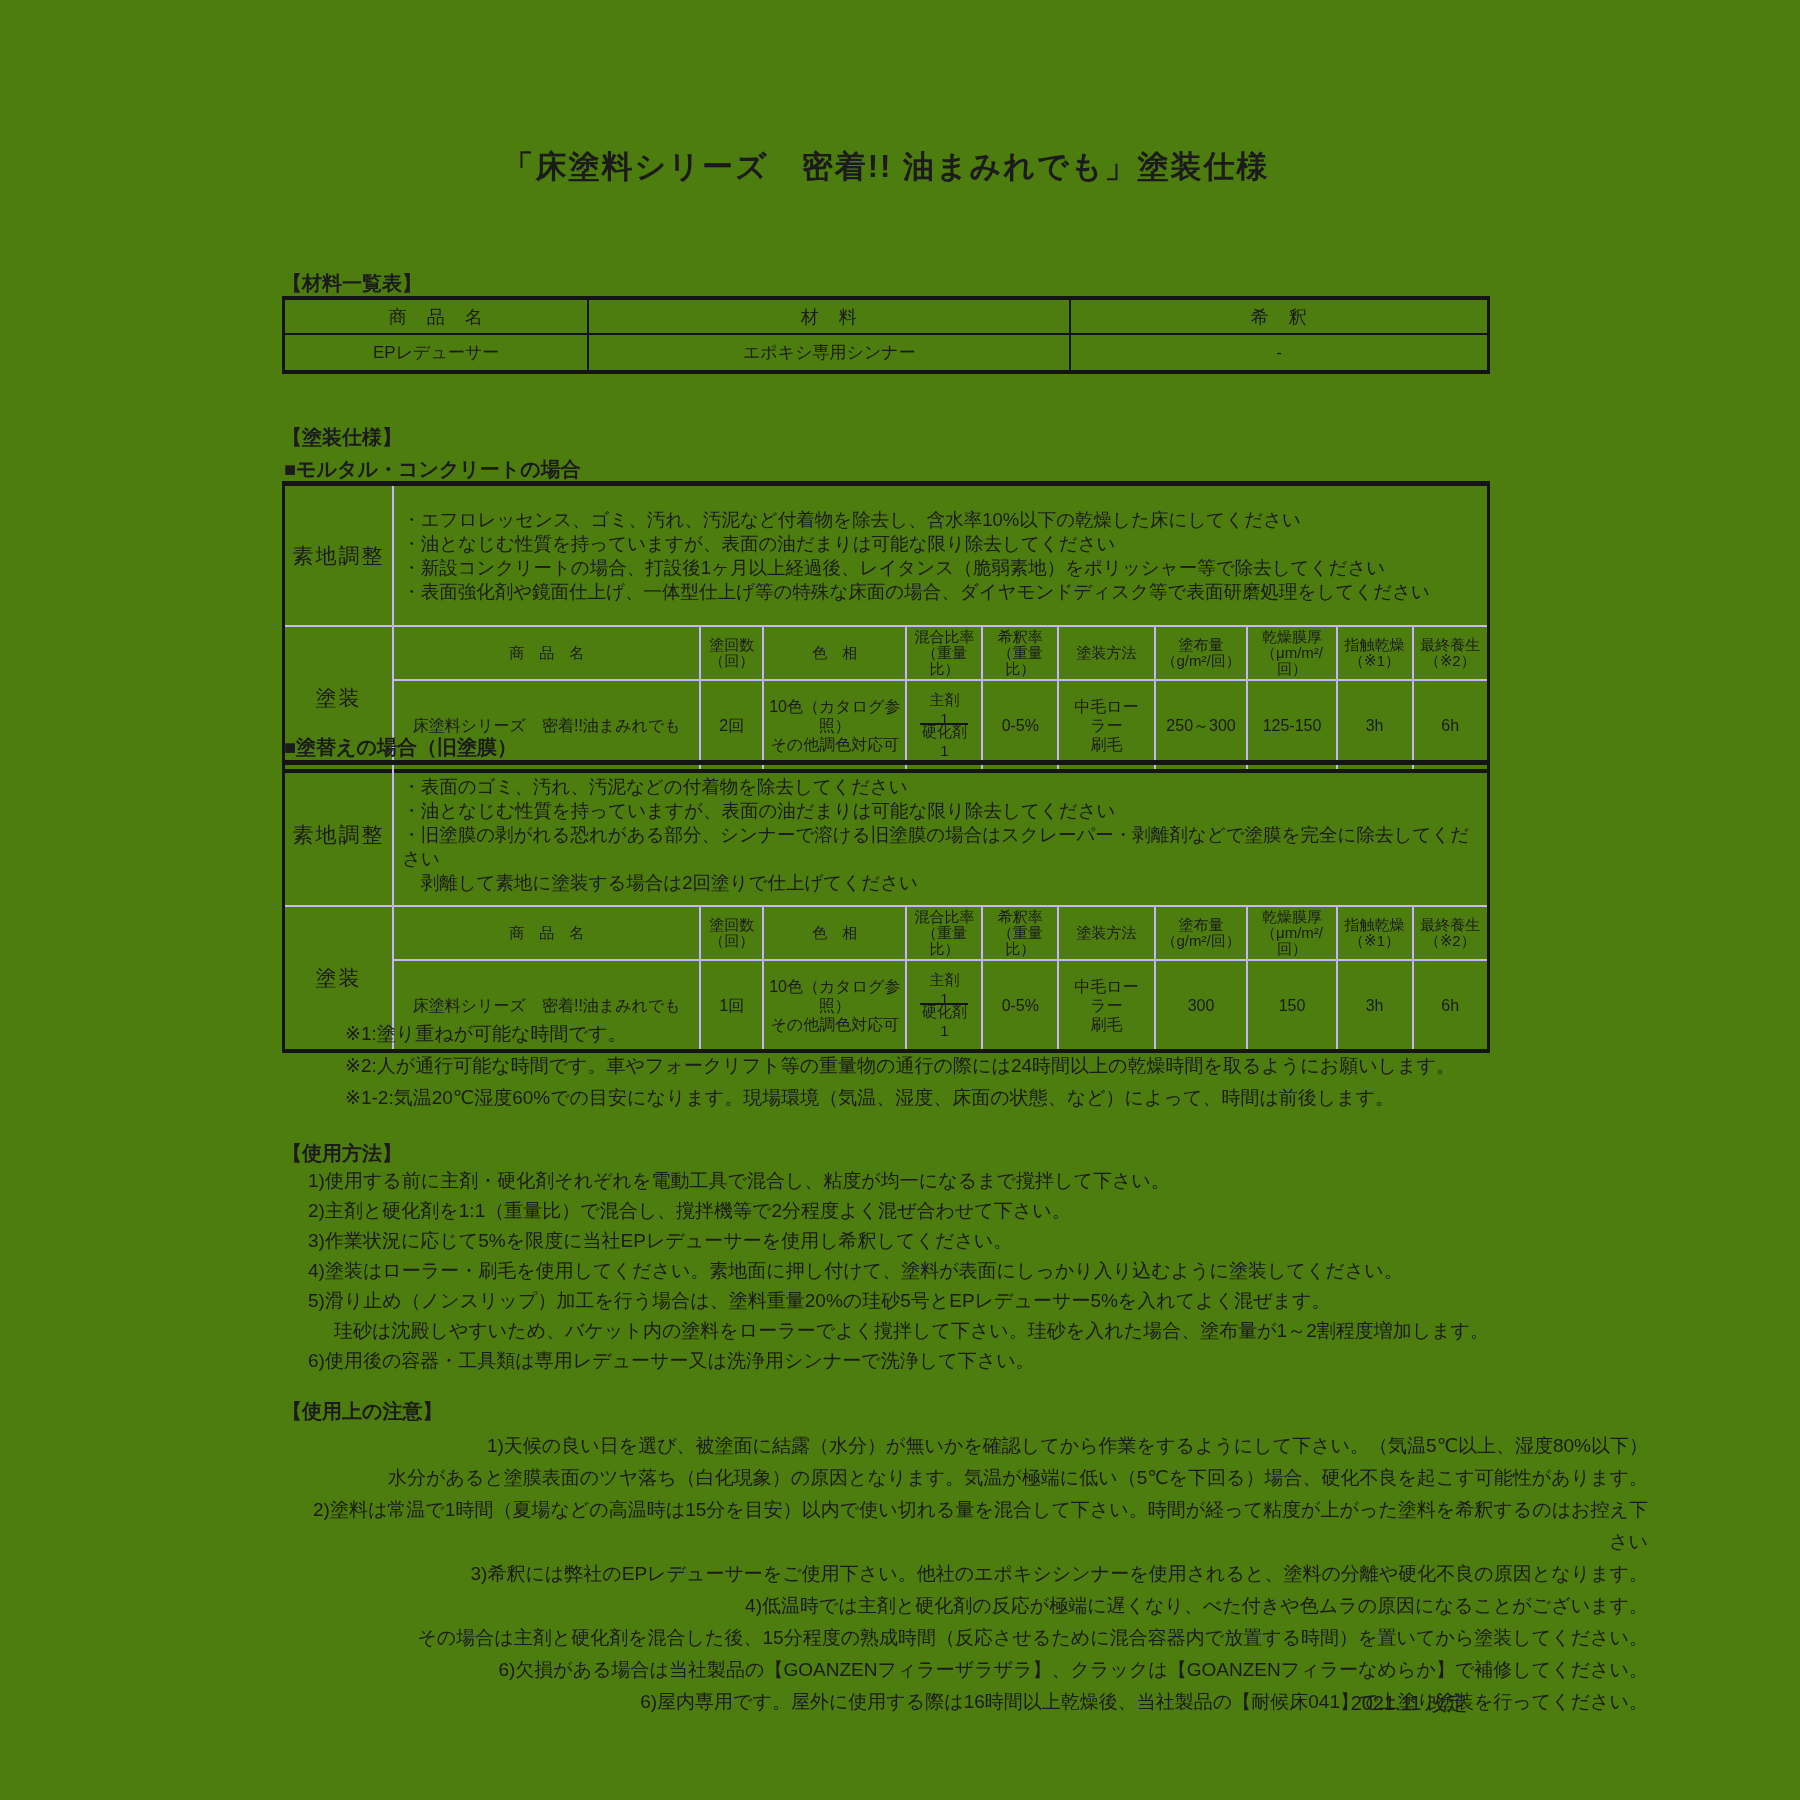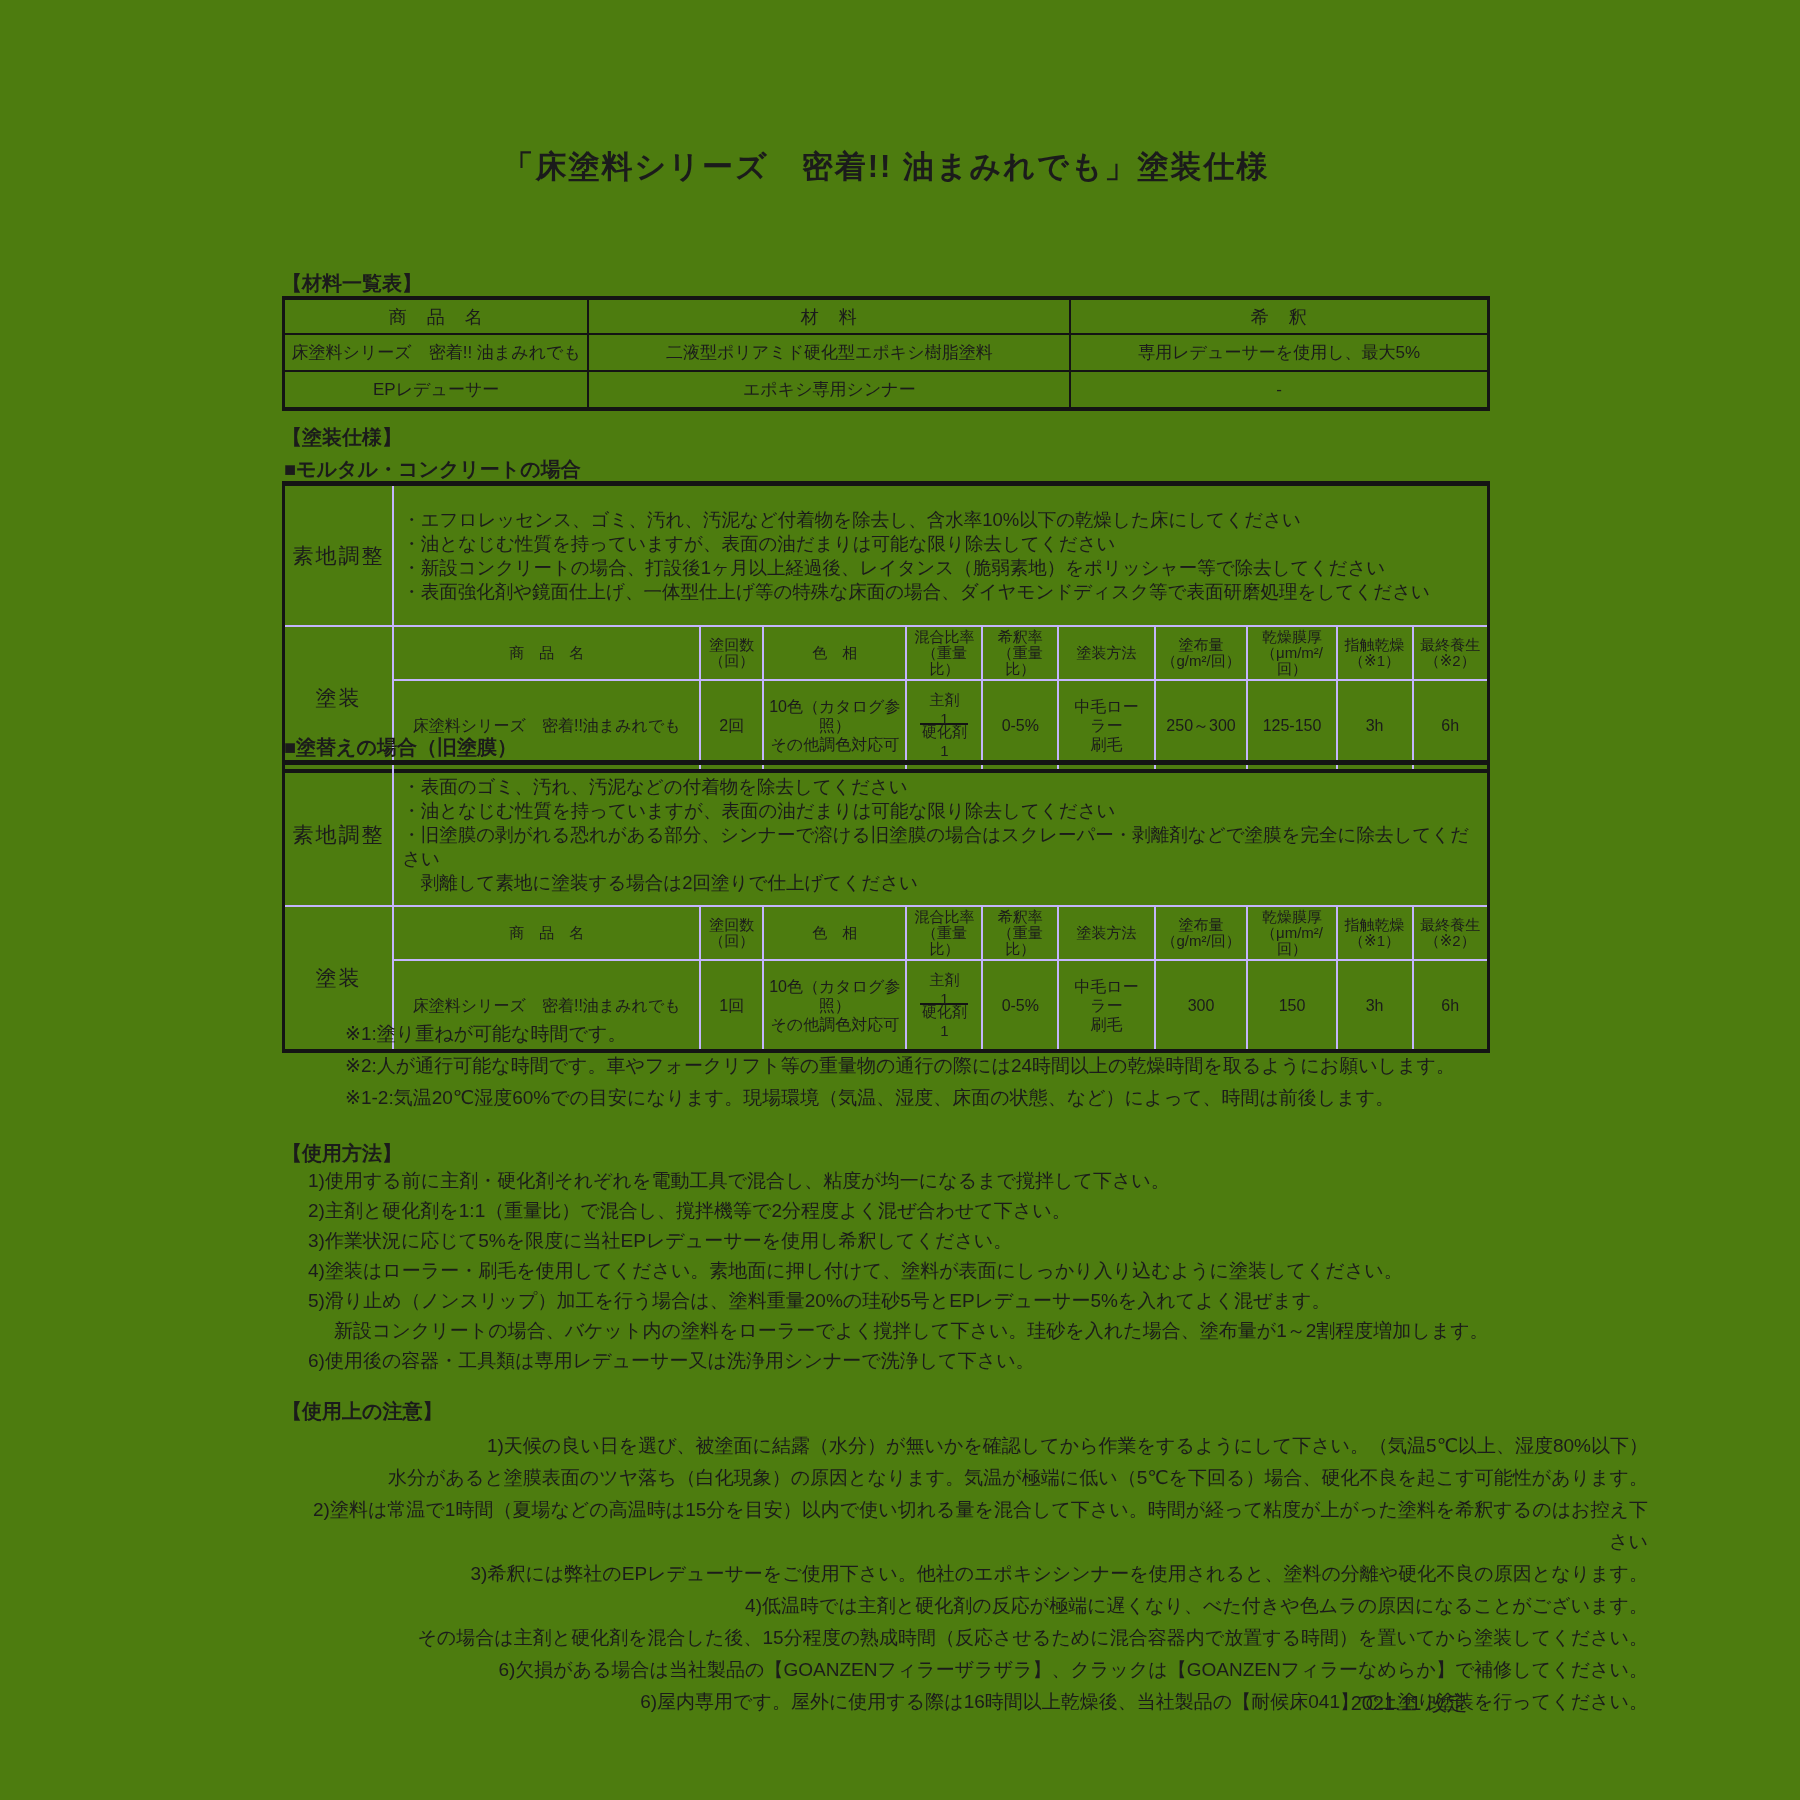--- a/index.html
+++ b/index.html
@@ -72,25 +72,20 @@
     <colgroup>
         <col style="width:25.3%">
         <col style="width:40%">
         <col style="width:34.7%">
       </colgroup>
     <tbody>
         <tr class="hdr">
       <td>商　品　名</td>
       <td>材　料</td>
       <td>希　釈</td>
-    </tr>
-    <tr class="row">
-      <td>床塗料シリーズ　密着!! 油まみれでも</td>
-      <td>二液型ポリアミド硬化型エポキシ樹脂塗料</td>
-      <td>専用レデューサーを使用し、最大5%</td>
     </tr>
     <tr class="row">
       <td>EPレデューサー</td>
       <td>エポキシ専用シンナー</td>
       <td>-</td>
     </tr>
   </tbody>
     </table>
 
   <div class="sec-heading" style="top:424px;">【塗装仕様】</div>
@@ -231,21 +226,21 @@
     <div>※1-2:気温20℃湿度60%での目安になります。現場環境（気温、湿度、床面の状態、など）によって、時間は前後します。</div>
   </div>
 
   <div class="sec-heading" style="top:1140px;">【使用方法】</div>
   <div class="list usage-list">
     <div>1)使用する前に主剤・硬化剤それぞれを電動工具で混合し、粘度が均一になるまで撹拌して下さい。</div>
     <div>2)主剤と硬化剤を1:1（重量比）で混合し、撹拌機等で2分程度よく混ぜ合わせて下さい。</div>
     <div>3)作業状況に応じて5%を限度に当社EPレデューサーを使用し希釈してください。</div>
     <div>4)塗装はローラー・刷毛を使用してください。素地面に押し付けて、塗料が表面にしっかり入り込むように塗装してください。</div>
     <div>5)滑り止め（ノンスリップ）加工を行う場合は、塗料重量20%の珪砂5号とEPレデューサー5%を入れてよく混ぜます。</div>
-    <div class="cont">新設コンクリートの場合、バケット内の塗料をローラーでよく撹拌して下さい。珪砂を入れた場合、塗布量が1～2割程度増加します。</div>
+    <div class="cont">珪砂は沈殿しやすいため、バケット内の塗料をローラーでよく撹拌して下さい。珪砂を入れた場合、塗布量が1～2割程度増加します。</div>
     <div>6)使用後の容器・工具類は専用レデューサー又は洗浄用シンナーで洗浄して下さい。</div>
   </div>
 
   <div class="sec-heading" style="top:1398px;">【使用上の注意】</div>
   <div class="list cautions-list">
     <div>1)天候の良い日を選び、被塗面に結露（水分）が無いかを確認してから作業をするようにして下さい。（気温5℃以上、湿度80%以下）</div>
     <div class="cont">水分があると塗膜表面のツヤ落ち（白化現象）の原因となります。気温が極端に低い（5℃を下回る）場合、硬化不良を起こす可能性があります。</div>
     <div>2)塗料は常温で1時間（夏場などの高温時は15分を目安）以内で使い切れる量を混合して下さい。時間が経って粘度が上がった塗料を希釈するのはお控え下さい</div>
     <div>3)希釈には弊社のEPレデューサーをご使用下さい。他社のエポキシシンナーを使用されると、塗料の分離や硬化不良の原因となります。</div>
     <div>4)低温時では主剤と硬化剤の反応が極端に遅くなり、べた付きや色ムラの原因になることがございます。</div>

